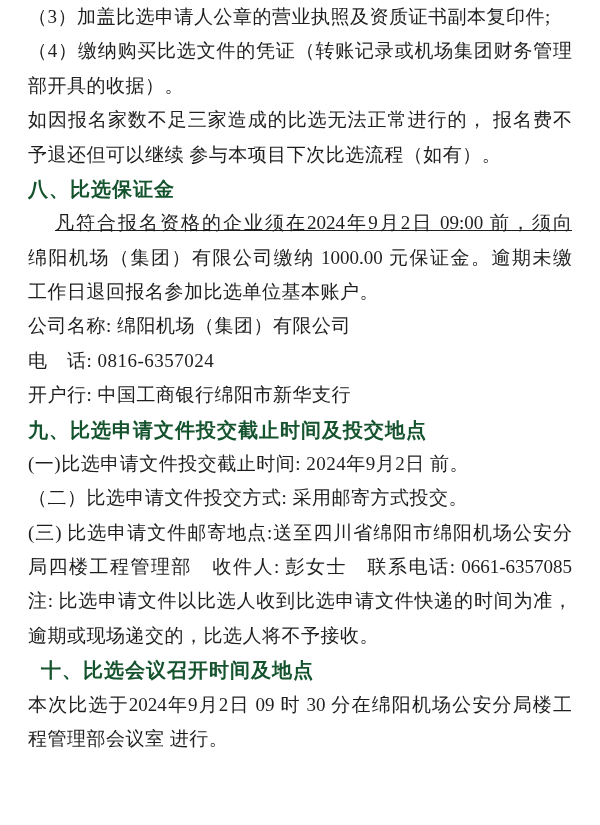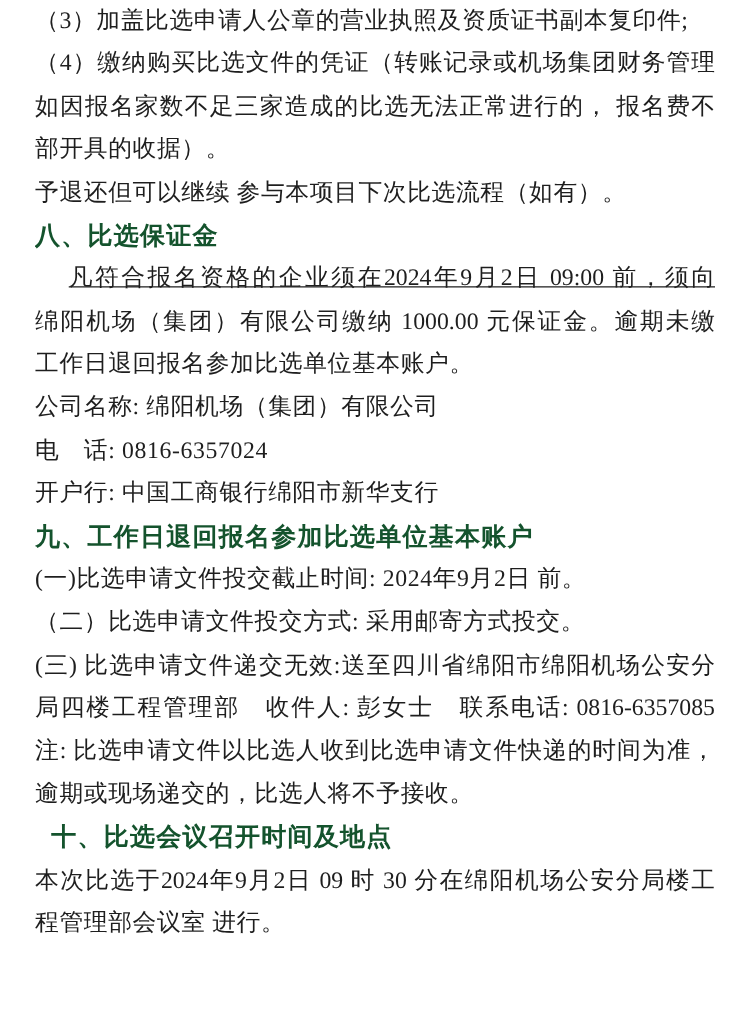--- a/index.html
+++ b/index.html
@@ -40,33 +40,33 @@
     color: #14532d;
     letter-spacing: 1px;
   }
 </style>
 </head>
 <body>
 
 <div class="page" style="background: rgb(255, 255, 255); color: rgb(30, 30, 30);">
     <div class="line">（3）加盖比选申请人公章的营业执照及资质证书副本复印件;</div>
     <div class="line j">（4）缴纳购买比选文件的凭证（转账记录或机场集团财务管理</div>
+    <div class="line">部开具的收据）。</div>
     <div class="line j">如因报名家数不足三家造成的比选无法正常进行的， 报名费不</div>
-    <div class="line">部开具的收据）。</div>
     <div class="line">予退还但可以继续 参与本项目下次比选流程（如有）。</div>
     <div class="line heading">八、比选保证金</div>
     <div class="line j" style="text-indent: 27px; text-decoration: underline;">凡符合报名资格的企业须在2024年9月2日 09:00 前，须向</div>
     <div class="line j">绵阳机场（集团）有限公司缴纳 1000.00 元保证金。逾期未缴</div>
     <div class="line">工作日退回报名参加比选单位基本账户。</div>
     <div class="line">公司名称: 绵阳机场（集团）有限公司</div>
     <div class="line">电　话: 0816-6357024</div>
     <div class="line">开户行: 中国工商银行绵阳市新华支行</div>
-    <div class="line heading">九、工作日退回报名参加比选单位基本账户</div>
+    <div class="line heading">九、比选申请文件投交截止时间及投交地点</div>
     <div class="line">(一)比选申请文件投交截止时间: 2024年9月2日 前。</div>
     <div class="line">（二）比选申请文件投交方式: 采用邮寄方式投交。</div>
-    <div class="line j">(三) 比选申请文件递交无效:送至四川省绵阳市绵阳机场公安分</div>
-    <div class="line j">局四楼工程管理部　收件人: 彭女士　联系电话: 0816-6357085</div>
+    <div class="line j">(三) 比选申请文件邮寄地点:送至四川省绵阳市绵阳机场公安分</div>
+    <div class="line j">局四楼工程管理部　收件人: 彭女士　联系电话: 0661-6357085</div>
     <div class="line j">注: 比选申请文件以比选人收到比选申请文件快递的时间为准，</div>
     <div class="line">逾期或现场递交的，比选人将不予接收。</div>
     <div class="line heading" style="text-indent: 13px;">十、比选会议召开时间及地点</div>
     <div class="line j">本次比选于2024年9月2日 09 时 30 分在绵阳机场公安分局楼工</div>
     <div class="line">程管理部会议室 进行。</div>
   </div>
 
 </body></html>

